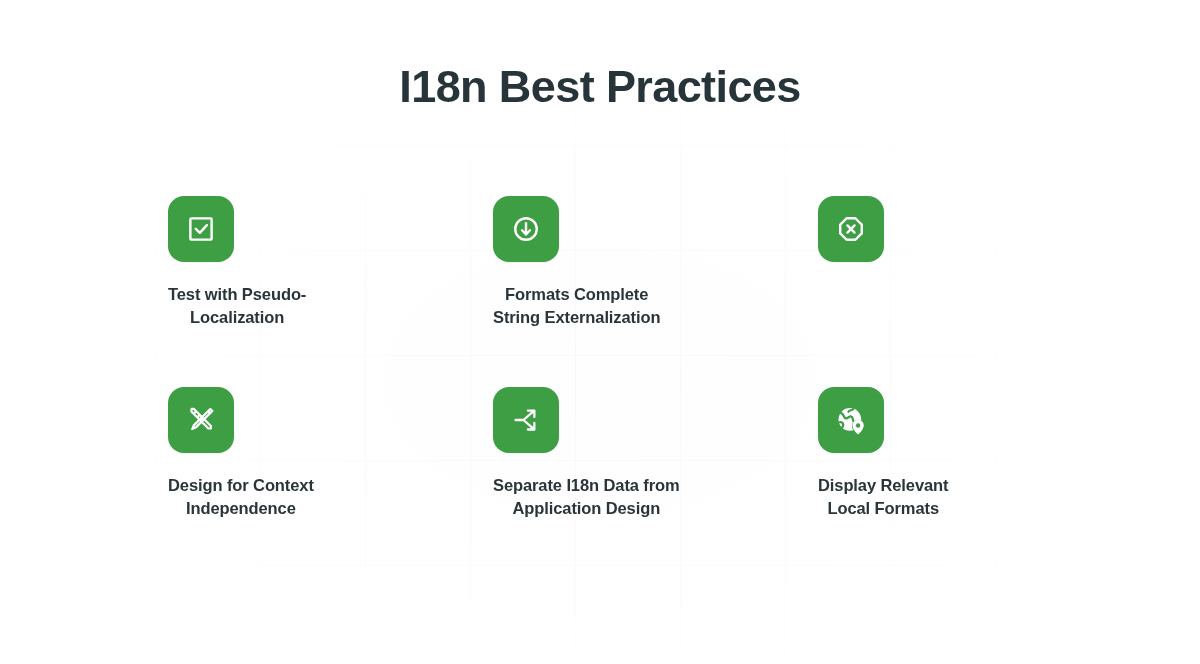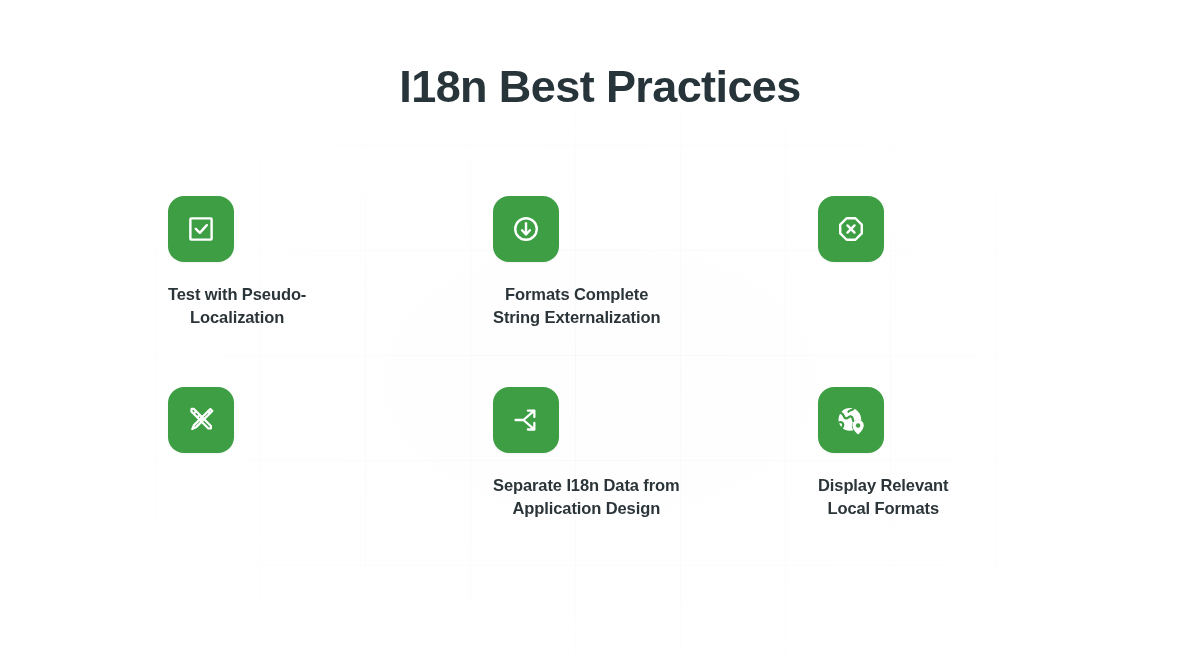--- a/index.html
+++ b/index.html
@@ -172,20 +172,22 @@
             <path d="M18.6 4.2 L20.0 5.6 L8.4 17.2 L5.8 18.4 L6.9 15.8 Z"></path>
             <line x1="16.9" y1="5.9" x2="18.3" y2="7.3"></line>
 
             <path d="M5.4 4.2 L7.0 4.2 L19.0 16.2 L19.0 18.0 L17.2 18.0 L5.2 6.0 Z"></path>
             <line x1="8.5" y1="6.0" x2="7.4" y2="7.1"></line>
             <line x1="11.0" y1="8.5" x2="9.9" y2="9.6"></line>
             <line x1="13.5" y1="11.0" x2="12.4" y2="12.1"></line>
           </svg>
         </span>
       </div>
+      <div class="card-label">Design for Context
+Independence</div>
     </div>
 
     <div class="card">
       <div class="icon-tile">
         <span>
           <svg viewBox="0 0 24 24" style="stroke-width:1.6">
             <path d="M4.6 12 L10.2 12 L17.6 5.6"></path>
             <polyline points="13.3,5.3 17.9,5.3 17.9,9.9"></polyline>
             <path d="M10.2 12 L17.6 18.4"></path>
             <polyline points="13.3,18.7 17.9,18.7 17.9,14.1"></polyline>

